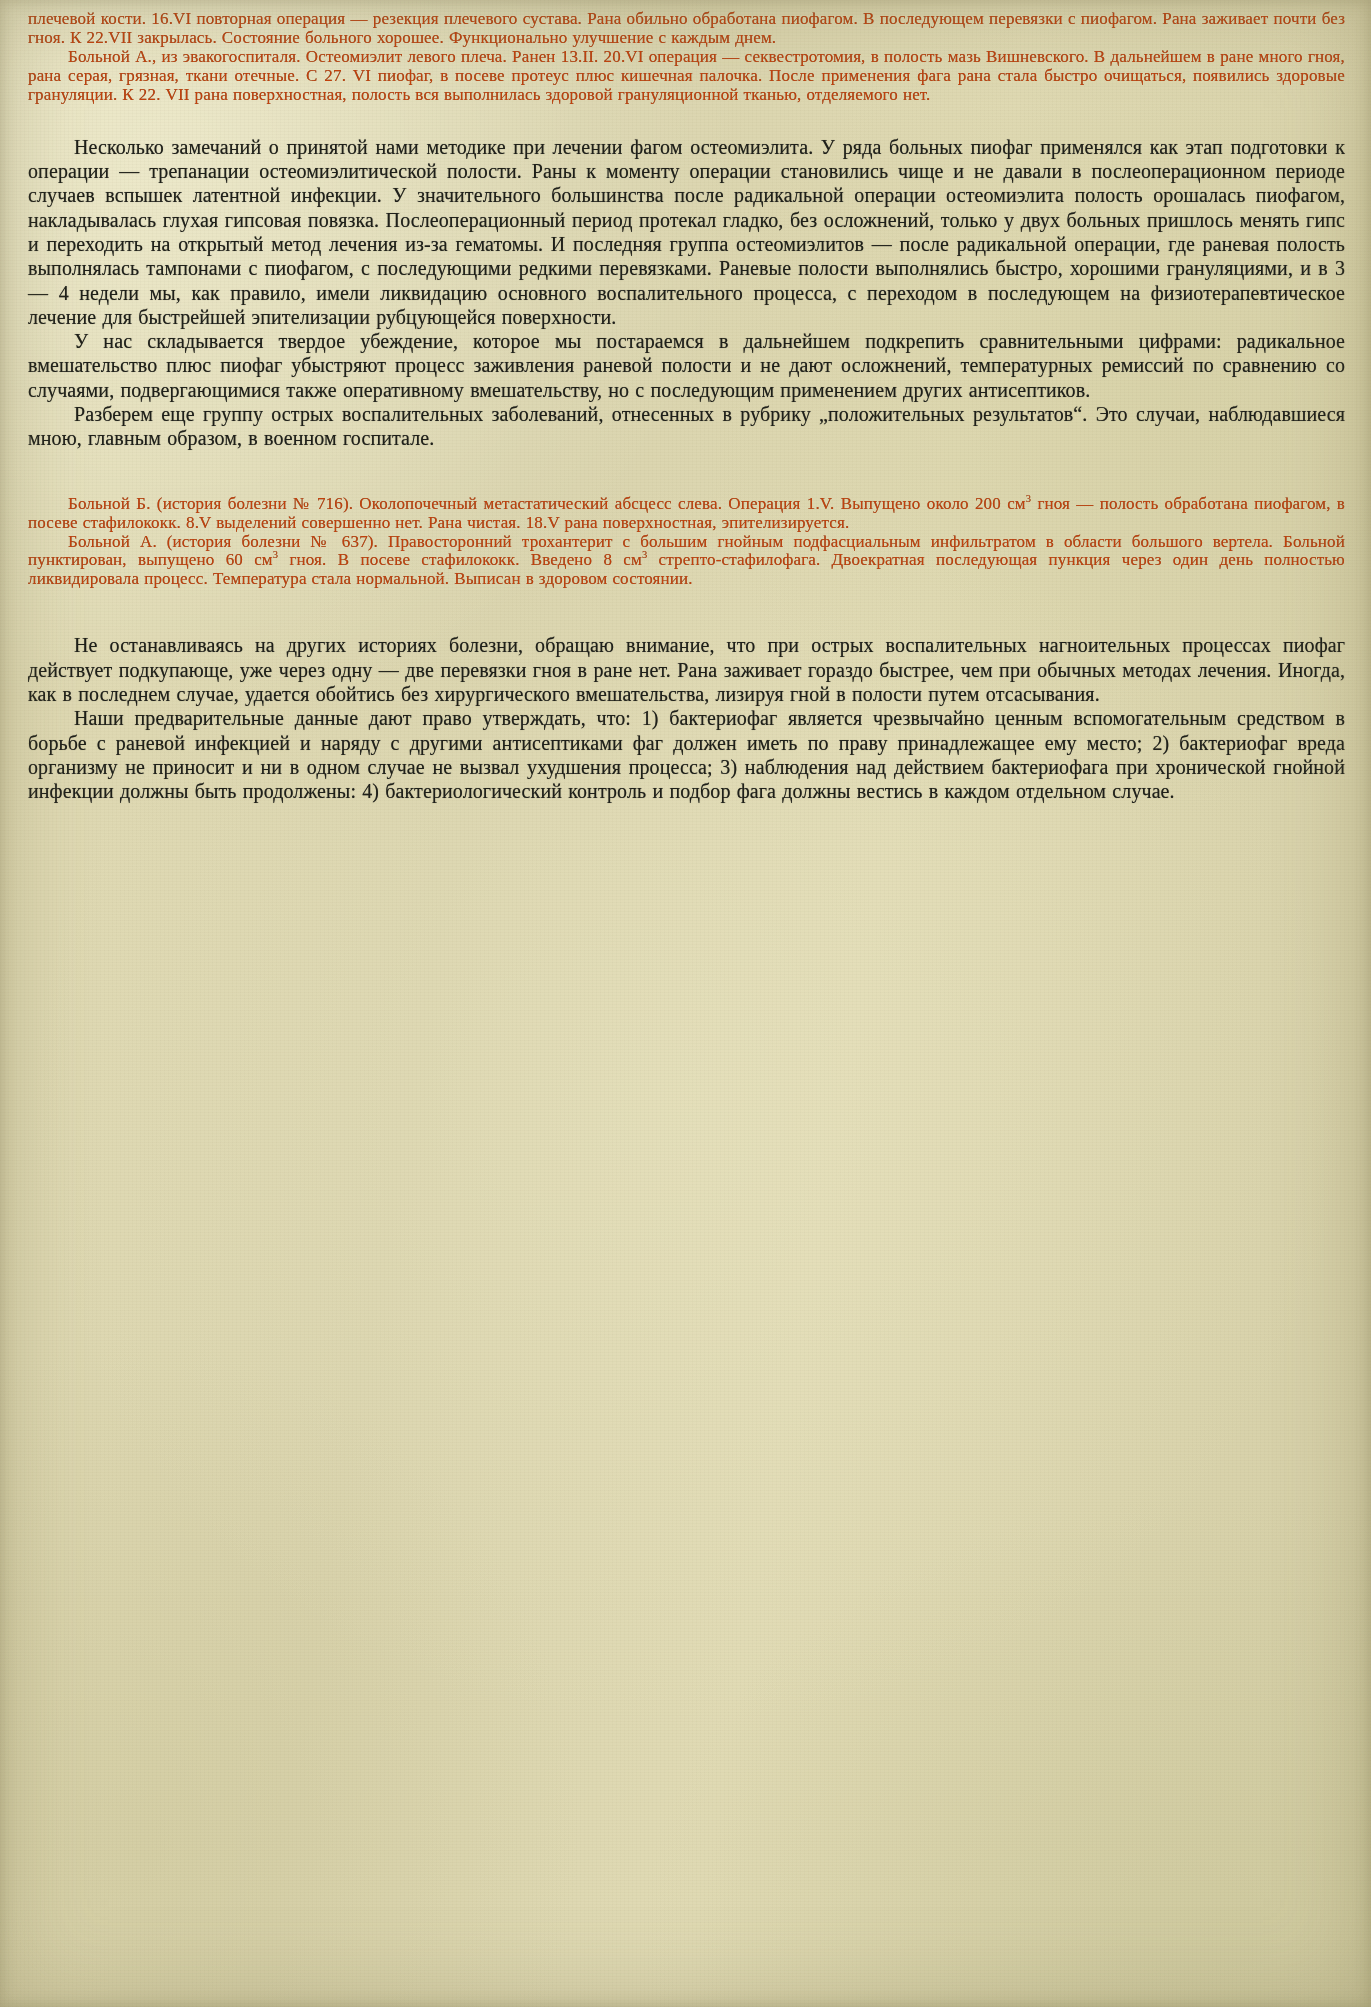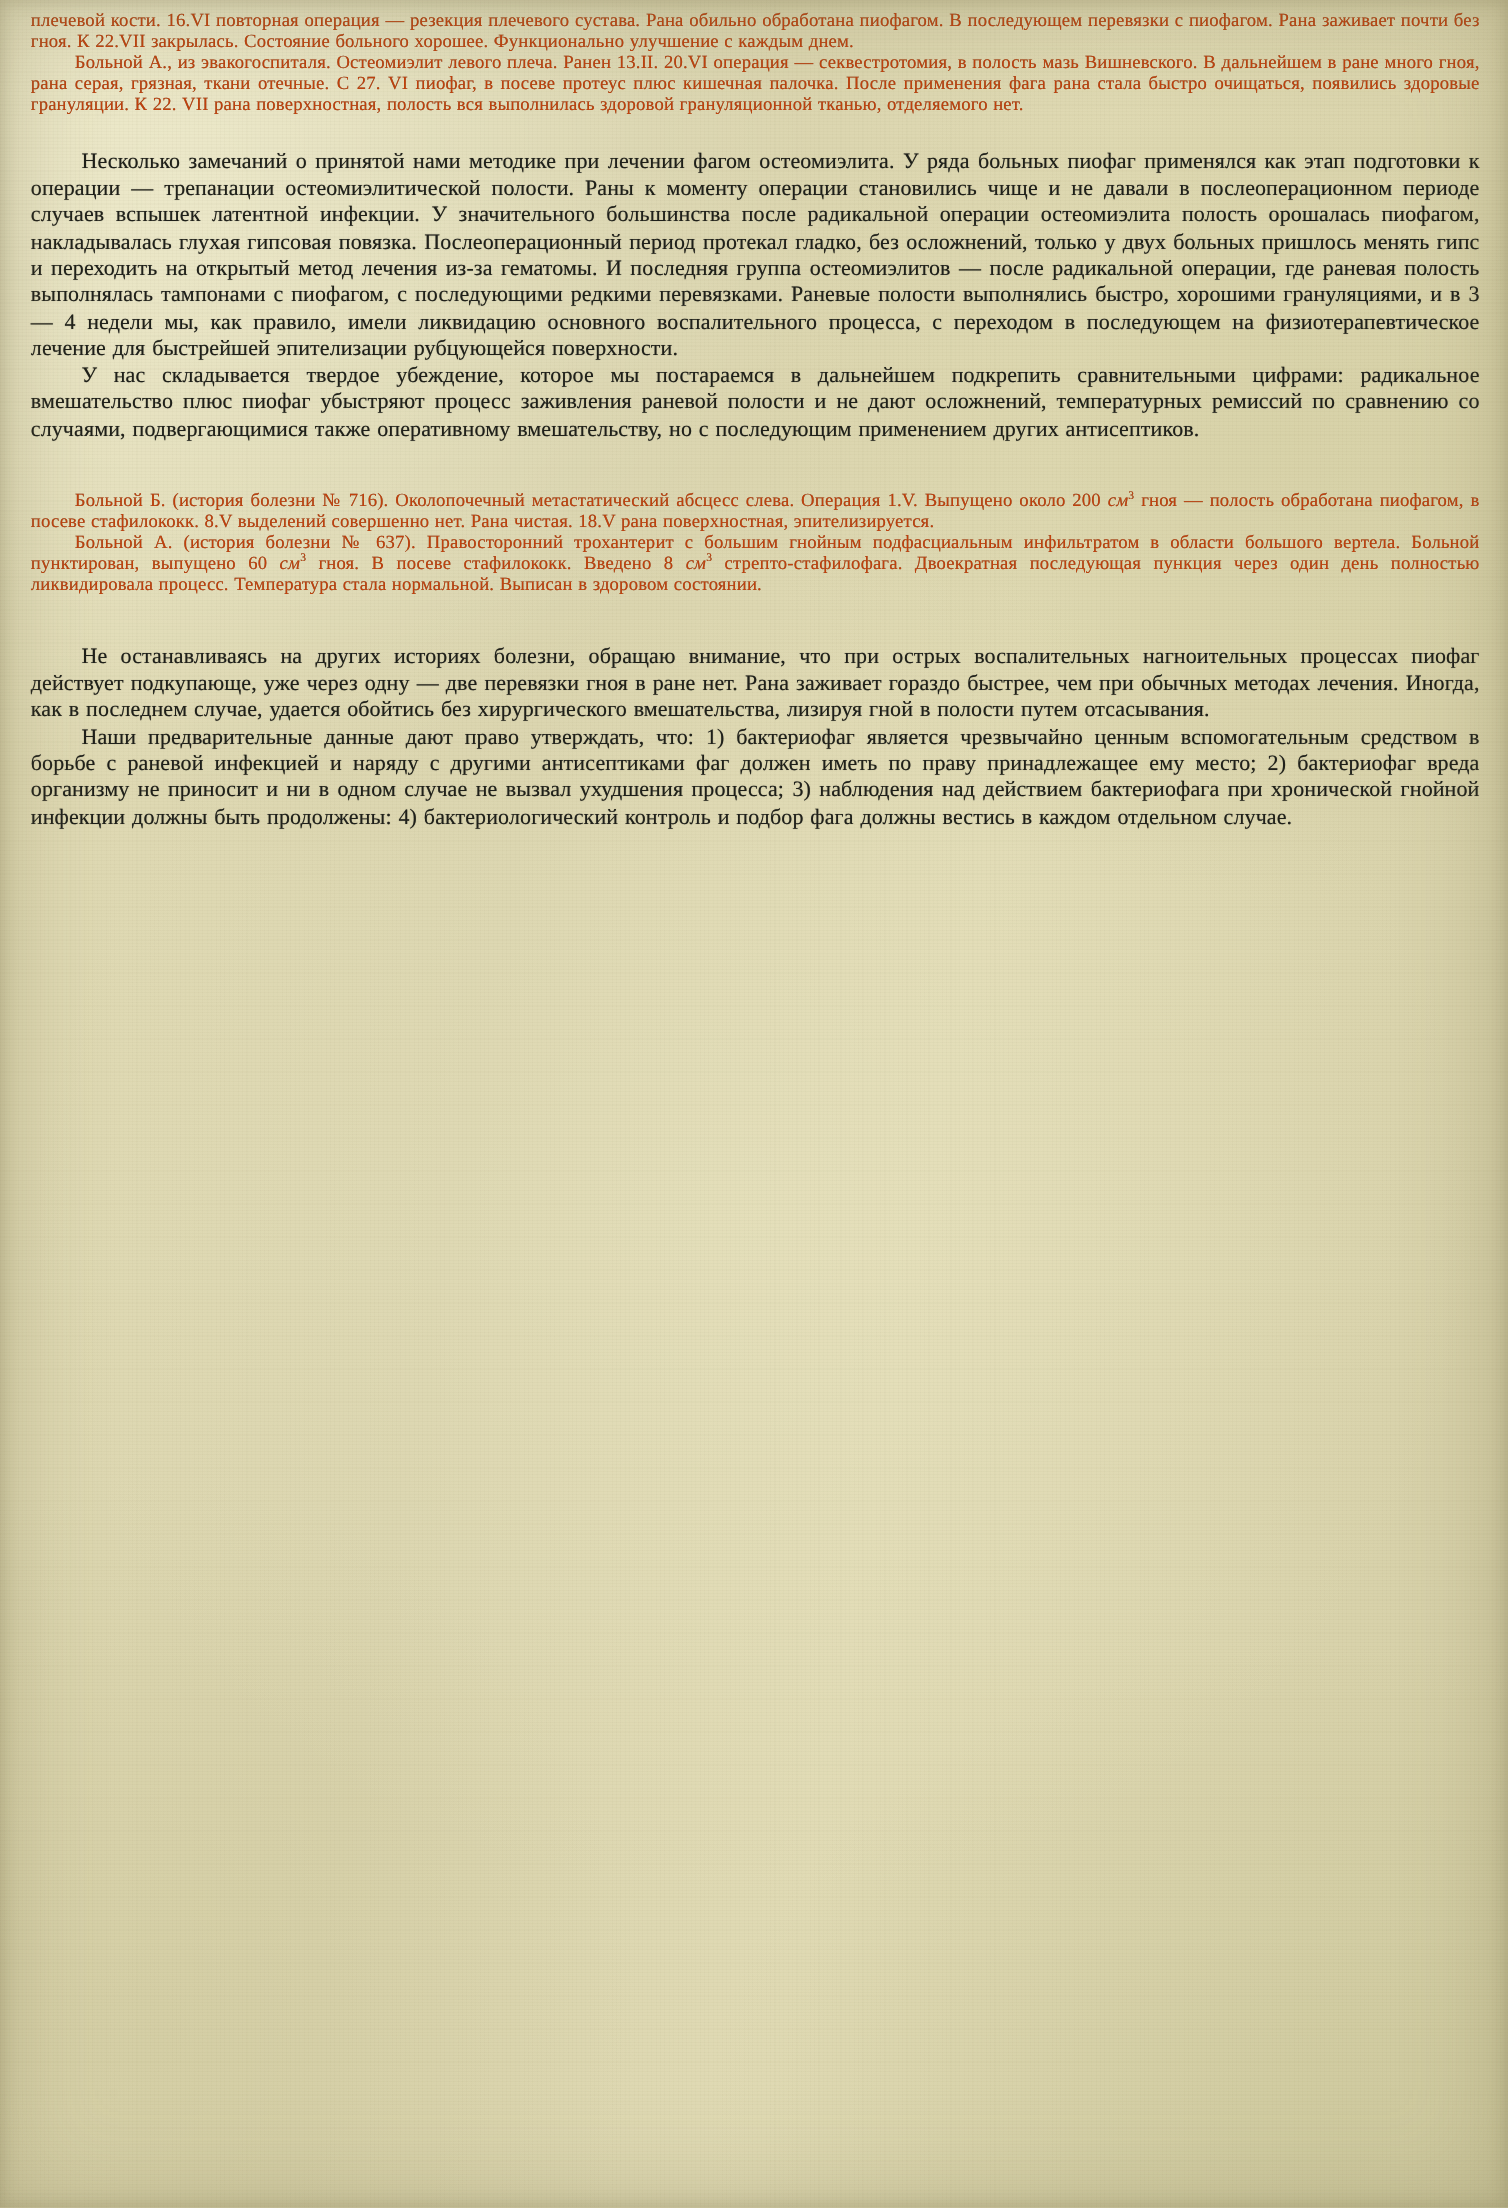--- a/index.html
+++ b/index.html
@@ -73,41 +73,42 @@
     line-height: 1.215;
     letter-spacing: 0.1px;
     word-spacing: 1.1px;
     color: #1f201a;
     text-shadow: 0 0 0.7px rgba(31,32,26,0.6);
   }
   .body-par .ind { display: inline-block; width: 46px; }
   .gap-md { height: 30px; }
   .gap-lg { height: 44px; }
 
-  .italic { font-style: italic; }
+  .italic { }
   sup { font-size: 0.62em; vertical-align: super; line-height: 0; }
 </style>
 </head>
 <body>
 
 <div class="page"></div>
 <div class="grain"></div>
 
 <div class="content">
 
   <p class="case">плечевой кости. 16.VI повторная операция — резекция плечевого сустава. Рана обильно обработана пиофагом. В последующем перевязки с пиофагом. Рана заживает почти без гноя. К 22.VII закрылась. Состояние больного хорошее. Функционально улучшение с каждым днем.</p>
 
   <p class="case"><span class="ind"></span><span>Больной А., из эвакогоспиталя. Остеомиэлит левого плеча. Ранен 13.II. 20.VI операция — секвестротомия, в полость мазь Вишневского. В дальнейшем в ране много гноя, рана серая, грязная, ткани отечные. С 27. VI пиофаг, в посеве протеус плюс кишечная палочка. После применения фага рана стала быстро очищаться, появились здоровые грануляции. К 22. VII рана поверхностная, полость вся выполнилась здоровой грануляционной тканью, отделяемого нет.</span></p>
 
   <div class="gap-md"></div>
 
   <p class="body-par"><span class="ind"></span><span>Несколько замечаний о принятой нами методике при лечении фагом остеомиэлита. У ряда больных пиофаг применялся как этап подготовки к операции — трепанации остеомиэлитической полости. Раны к моменту операции становились чище и не давали в послеоперационном периоде случаев вспышек латентной инфекции. У значительного большинства после радикальной операции остеомиэлита полость орошалась пиофагом, накладывалась глухая гипсовая повязка. Послеоперационный период протекал гладко, без осложнений, только у двух больных пришлось менять гипс и переходить на открытый метод лечения из-за гематомы. И последняя группа остеомиэлитов — после радикальной операции, где раневая полость выполнялась тампонами с пиофагом, с последующими редкими перевязками. Раневые полости выполнялись быстро, хорошими грануляциями, и в 3 — 4 недели мы, как правило, имели ликвидацию основного воспалительного процесса, с переходом в последующем на физиотерапевтическое лечение для быстрейшей эпителизации рубцующейся поверхности.</span></p>
 
   <p class="body-par"><span class="ind"></span><span>У нас складывается твердое убеждение, которое мы постараемся в дальнейшем подкрепить сравнительными цифрами: радикальное вмешательство плюс пиофаг убыстряют процесс заживления раневой полости и не дают осложнений, температурных ремиссий по сравнению со случаями, подвергающимися также оперативному вмешательству, но с последующим применением других антисептиков.</span></p>
 
+  <p class="body-par"><span class="ind"></span><span>Разберем еще группу острых воспалительных заболеваний, отнесенных в рубрику „положительных результатов“. Это случаи, наблюдавшиеся мною, главным образом, в военном госпитале.</span></p>
 
   <div class="gap-lg"></div>
 
   <p class="case"><span class="ind"></span><span>Больной Б. (история болезни № 716). Околопочечный метастатический абсцесс слева. Операция 1.V. Выпущено около 200 <span class="italic">см</span><sup>3</sup> гноя — полость обработана пиофагом, в посеве стафилококк. 8.V выделений совершенно нет. Рана чистая. 18.V рана поверхностная, эпителизируется.</span></p>
 
   <p class="case"><span class="ind"></span><span>Больной А. (история болезни № 637). Правосторонний трохантерит с большим гнойным подфасциальным инфильтратом в области большого вертела. Больной пунктирован, выпущено 60 <span class="italic">см</span><sup>3</sup> гноя. В посеве стафилококк. Введено 8 <span class="italic">см</span><sup>3</sup> стрепто-стафилофага. Двоекратная последующая пункция через один день полностью ликвидировала процесс. Температура стала нормальной. Выписан в здоровом состоянии.</span></p>
 
   <div class="gap-lg"></div>
 
   <p class="body-par"><span class="ind"></span><span>Не останавливаясь на других историях болезни, обращаю внимание, что при острых воспалительных нагноительных процессах пиофаг действует подкупающе, уже через одну — две перевязки гноя в ране нет. Рана заживает гораздо быстрее, чем при обычных методах лечения. Иногда, как в последнем случае, удается обойтись без хирургического вмешательства, лизируя гной в полости путем отсасывания.</span></p>

